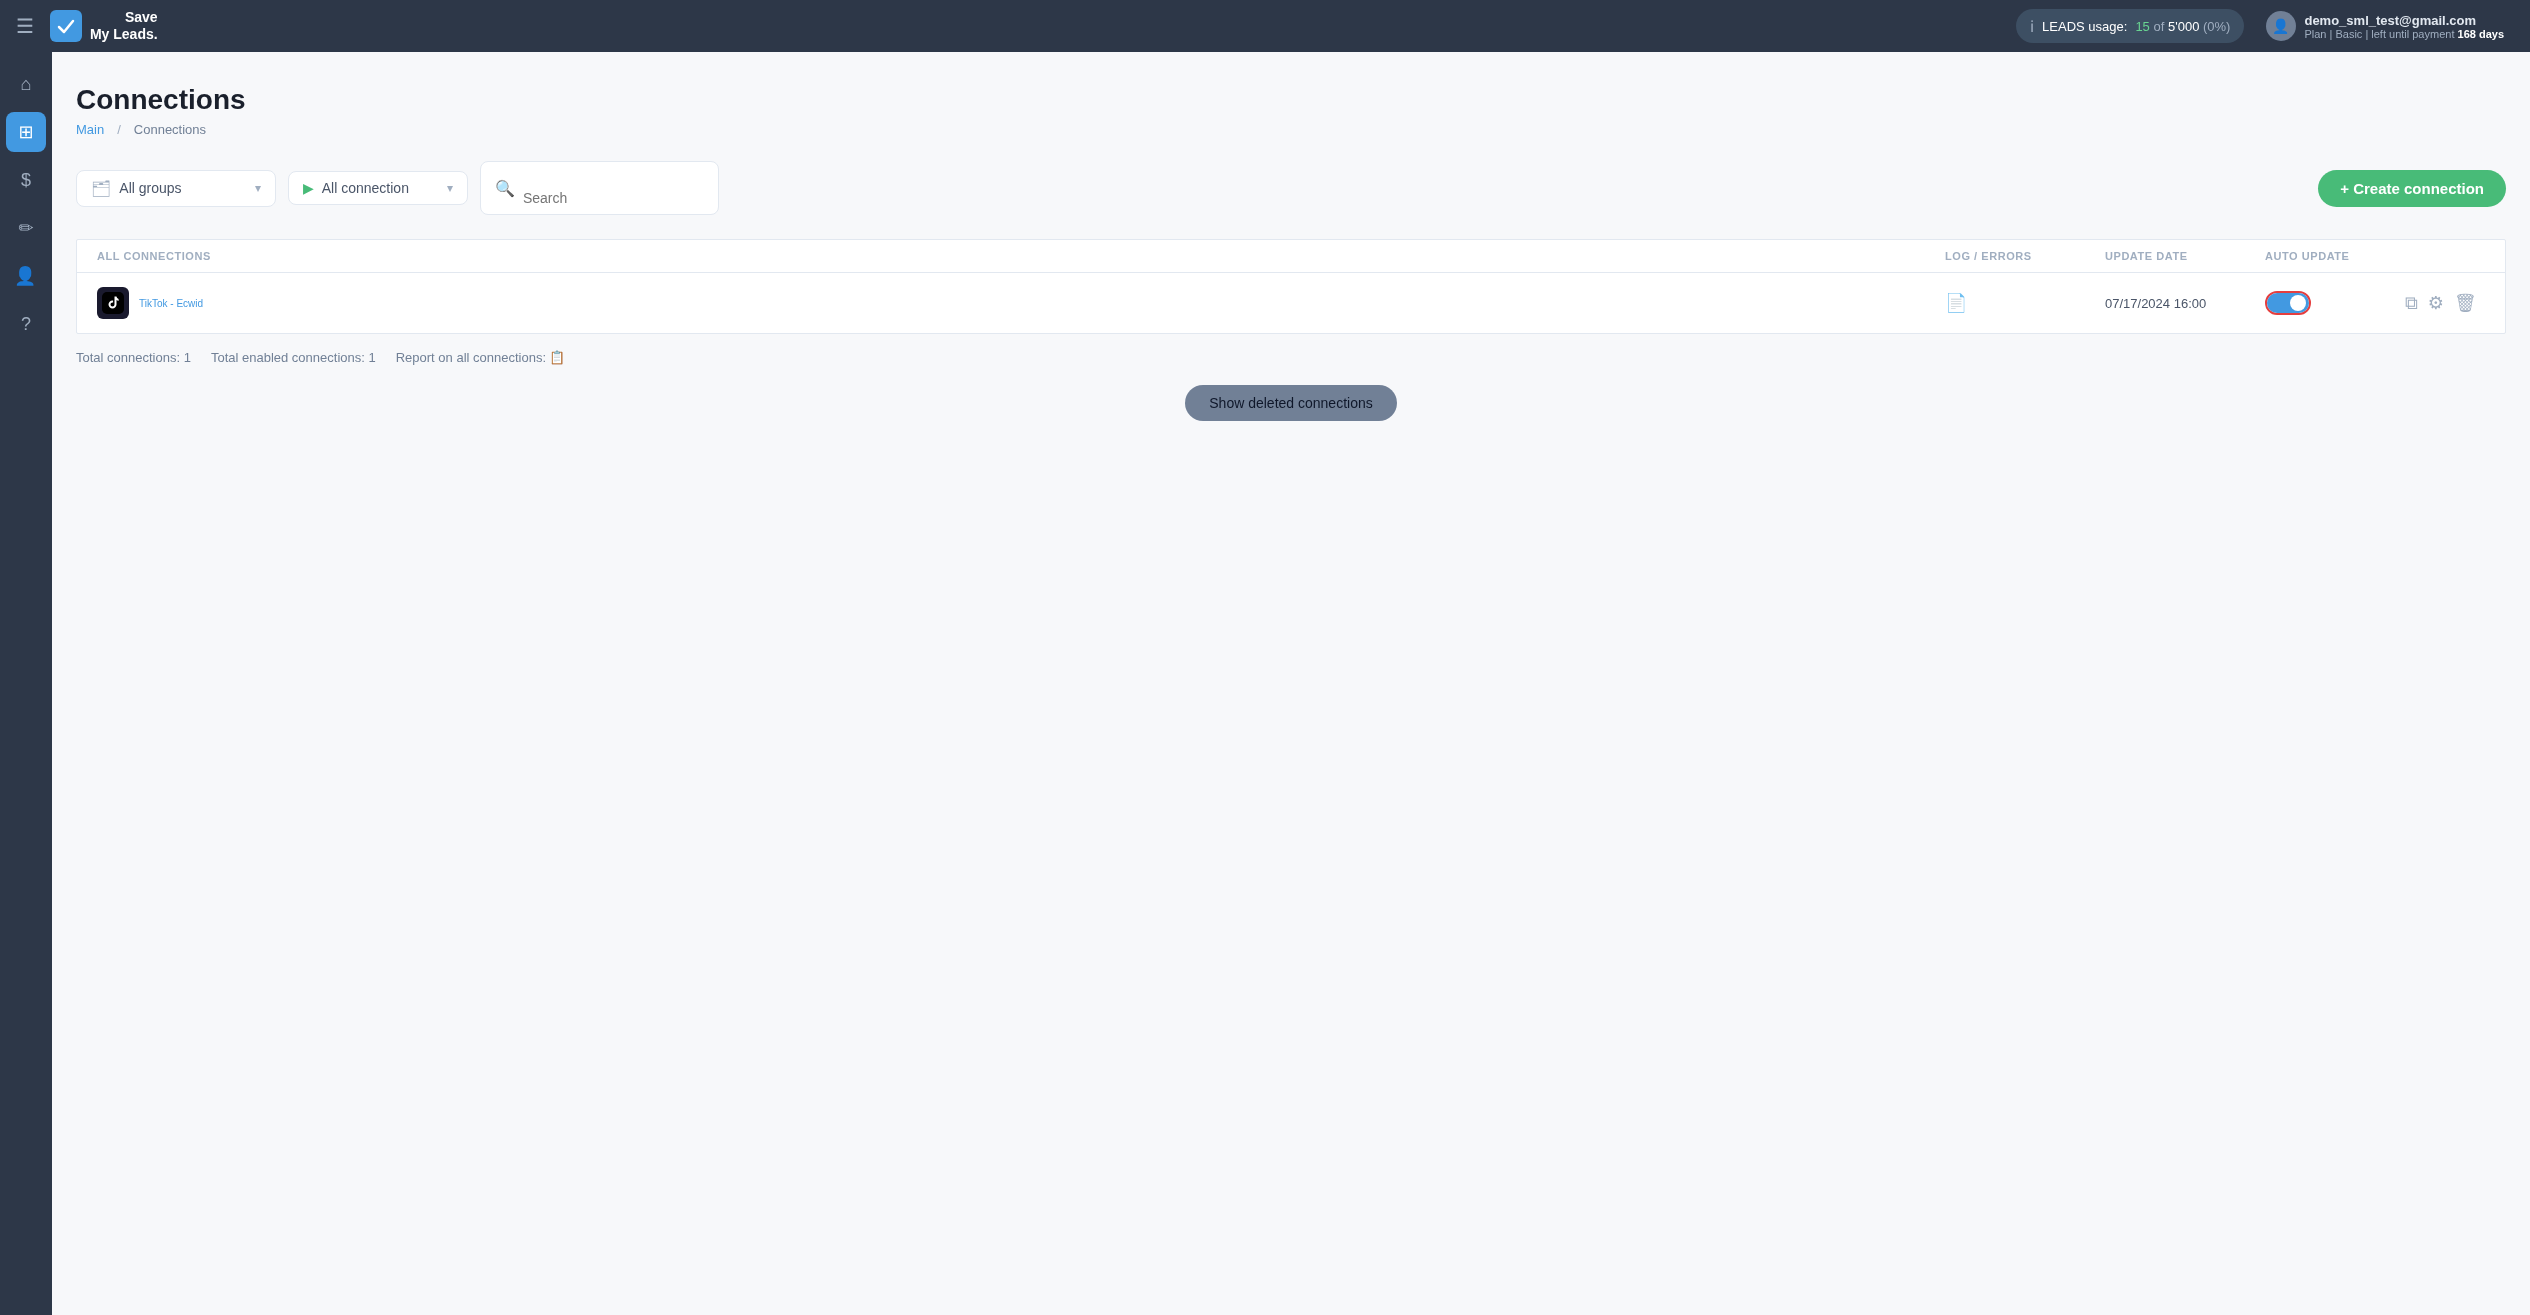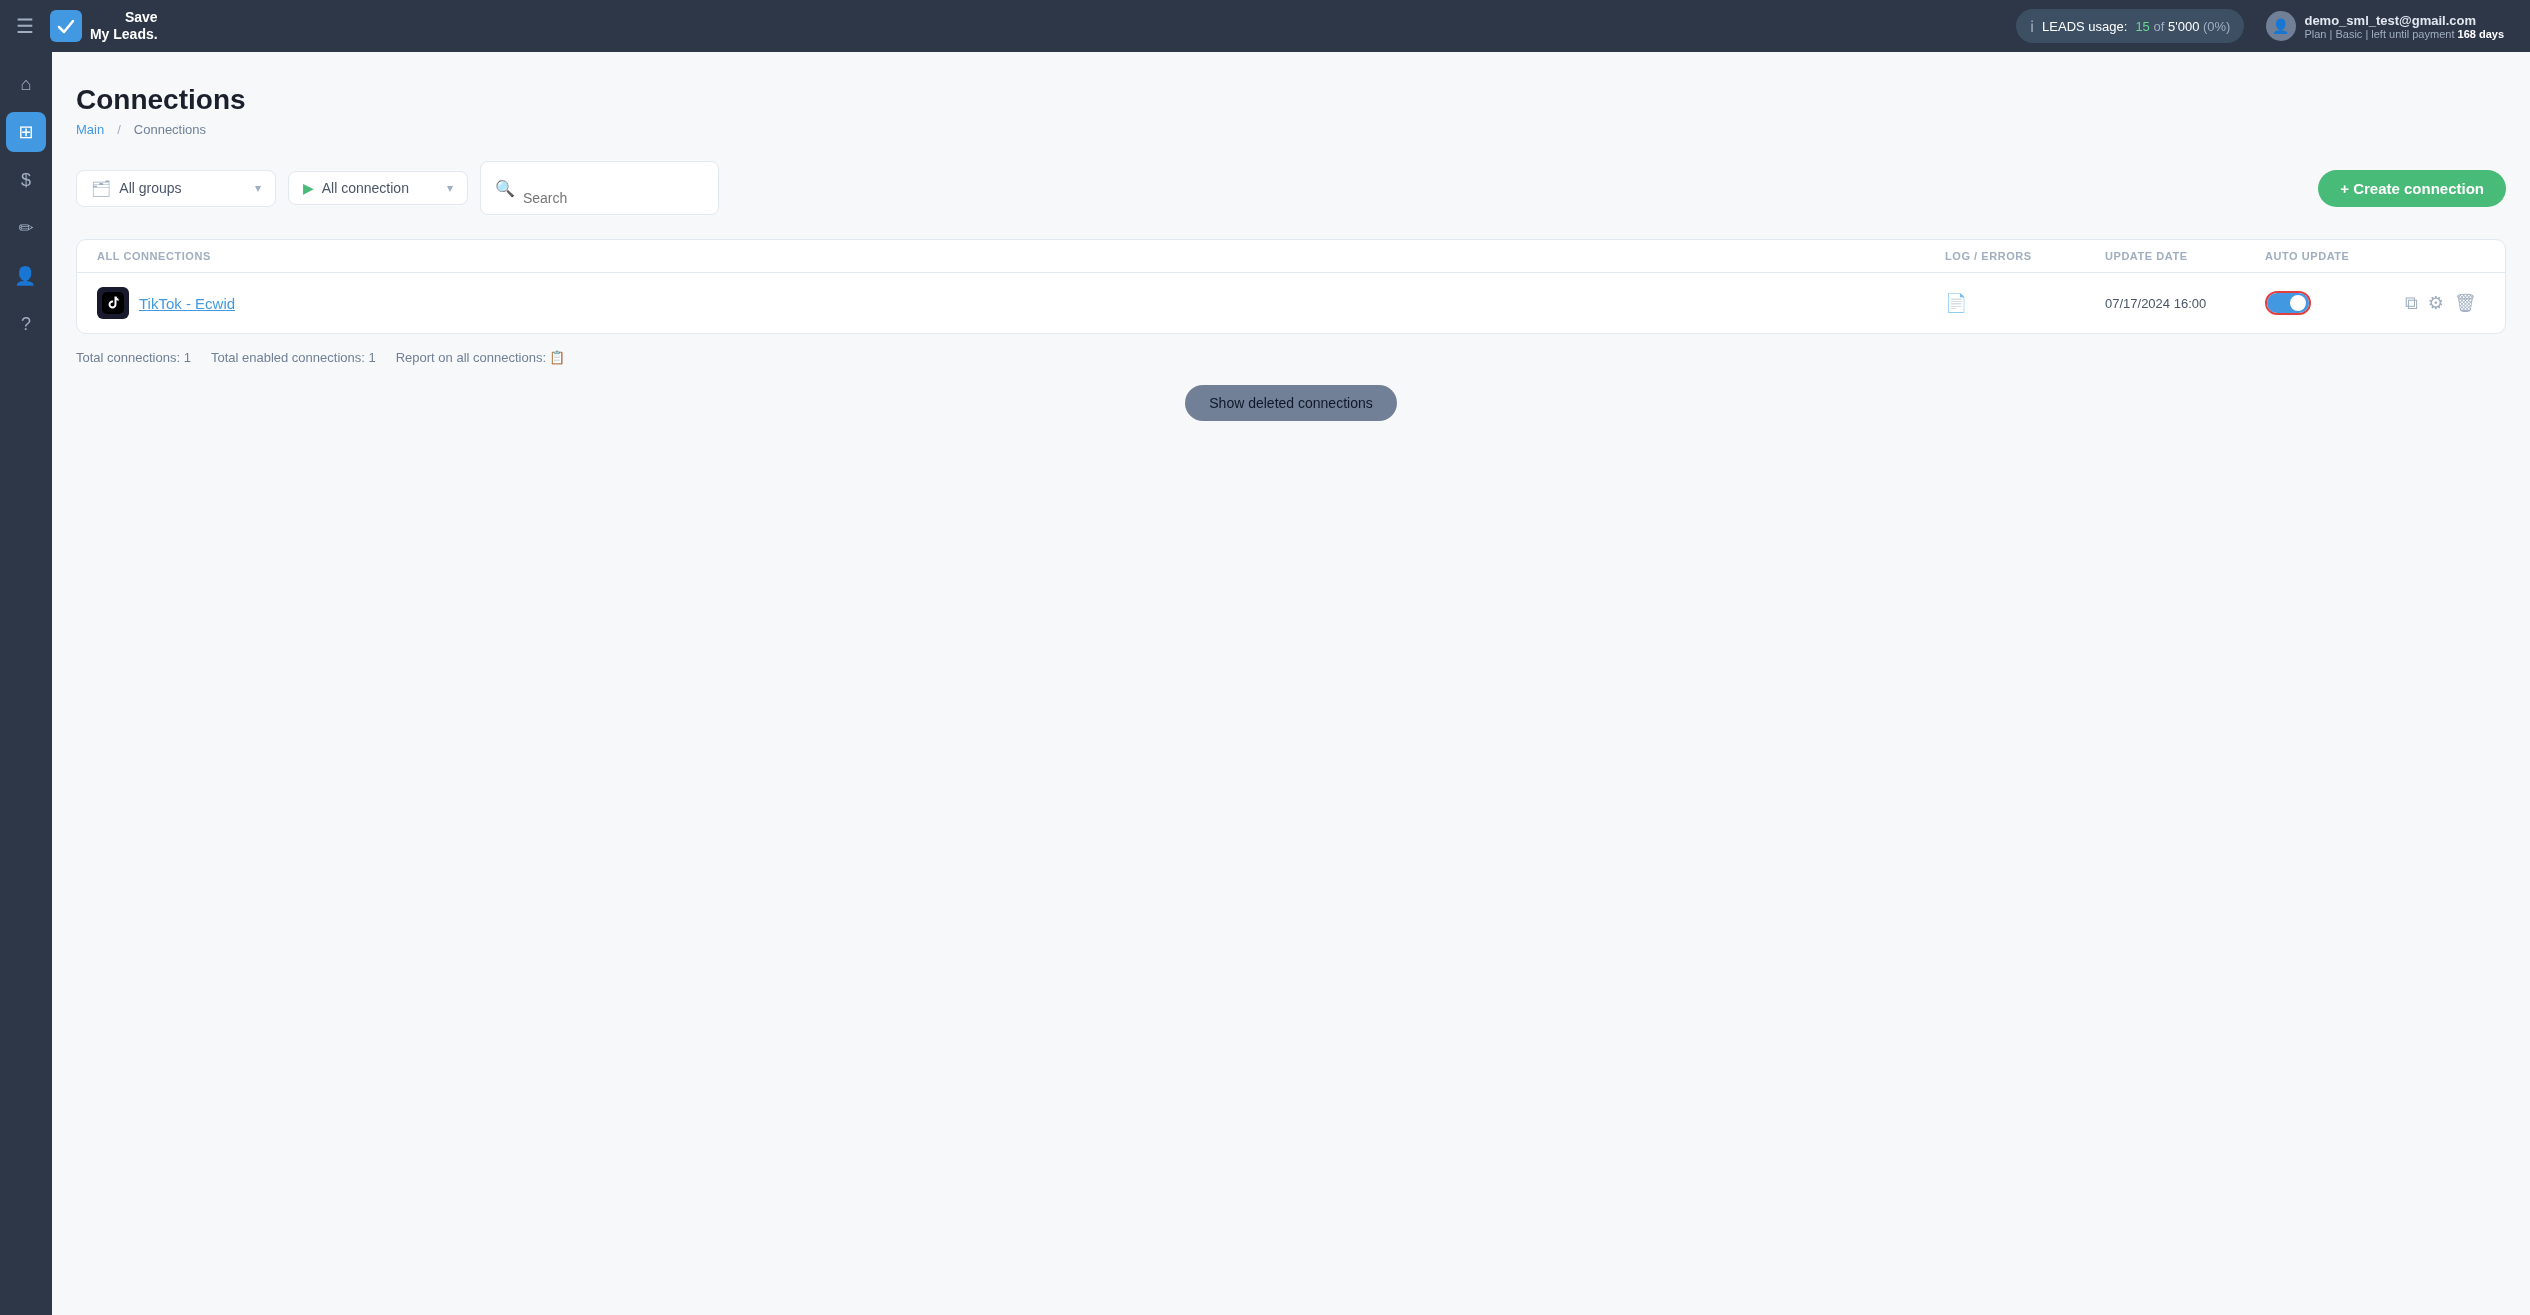--- a/index.html
+++ b/index.html
@@ -174,21 +174,21 @@
       cursor: pointer;
       display: flex;
       align-items: center;
       gap: 6px;
       white-space: nowrap;
     }
 
     
     .connections-table {
       background: #fff;
-      border-radius: 10px;
+      border-radius: 2px;
       border: 1px solid #e2e8f0;
       overflow: hidden;
     }
     .table-header {
       display: grid;
       grid-template-columns: 1fr 160px 160px 140px 80px;
       padding: 10px 20px;
       font-size: 11px;
       font-weight: 700;
       color: #a0aec0;
@@ -202,24 +202,23 @@
       padding: 14px 20px;
       align-items: center;
       border-bottom: 1px solid #f0f2f5;
     }
     .table-row:last-child { border-bottom: none; }
     .conn-name {
       display: flex;
       align-items: center;
       gap: 10px;
       color: #4299e1;
-      font-size: 15px;
+      font-size: 10px;
       font-weight: 500;
       cursor: pointer;
-      text-decoration: underline;
     }
     .conn-icon {
       width: 32px; height: 32px;
       border-radius: 6px;
       background: #1a1a2e;
       display: flex; align-items: center; justify-content: center;
       color: #fff;
       font-size: 16px;
       overflow: hidden;
     }

